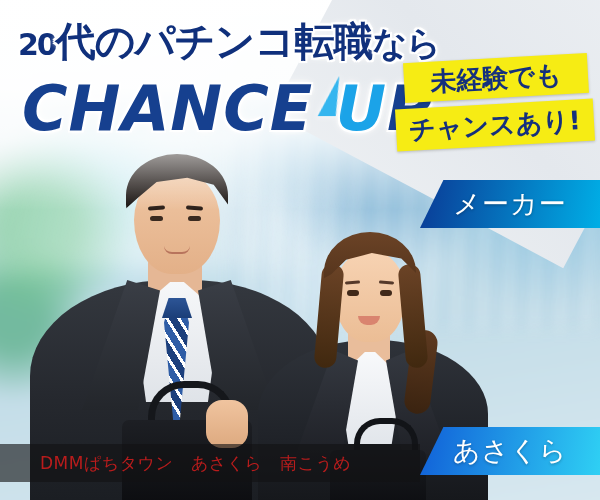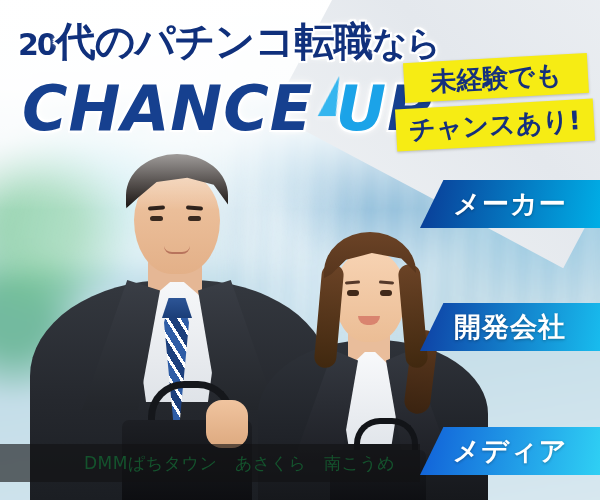--- a/index.html
+++ b/index.html
@@ -305,41 +305,41 @@
   .cat {
     position: absolute;
     left: 420px;
     width: 180px;
     height: 48px;
     clip-path: polygon(13% 0, 100% 0, 100% 100%, 0 100%);
     display: flex;
     align-items: center;
     justify-content: center;
     color: #ffffff;
-    font-weight: 700;
+    font-weight: 400;
     font-size: 27px;
     letter-spacing: 1px;
     white-space: nowrap;
     text-shadow: 0 1px 3px rgba(0,0,0,.30);
     box-shadow: 0 1px 4px rgba(0,0,0,.18);
   }
 
   
   .credit {
     position: absolute;
     left: 0;
     bottom: 18px;
     width: 420px;
     height: 38px;
     background: rgba(18,18,20,.62);
     display: flex;
     align-items: center;
-    padding-left: 84px;
+    padding-left: 40px;
     box-sizing: border-box;
-    color: #14532d;
+    color: #b91c1c;
     font-size: 17px;
     letter-spacing: .5px;
     white-space: nowrap;
   }
 </style>
 </head>
 <body>
 
 <div id="banner">
 
@@ -402,24 +402,21 @@
   </div>
 
   <div class="badge">
     <div class="badge-line one">未経験でも</div>
     <div class="badge-line two">チャンスあり!</div>
   </div>
 
   <div class="cat" style="top: 180px; background: linear-gradient(100deg, rgb(10, 59, 150) 0%, rgb(0, 174, 230) 100%);">
       <span>メーカー</span>
     </div>
-  <div class="cat" style="top: 303px; background: linear-gradient(100deg, rgb(14, 63, 164) 0%, rgb(24, 188, 238) 100%);">
-      <span>開発会社</span>
-    </div>
   <div class="cat" style="top: 427px; background: linear-gradient(100deg, rgb(17, 96, 216) 0%, rgb(47, 208, 244) 100%);">
-      <span>メディア</span>
+      <span>あさくら</span>
     </div>
 
   <div class="credit">
     <span>DMMぱちタウン　あさくら　南こうめ</span>
   </div>
 
 </div>
 
 </body></html>

